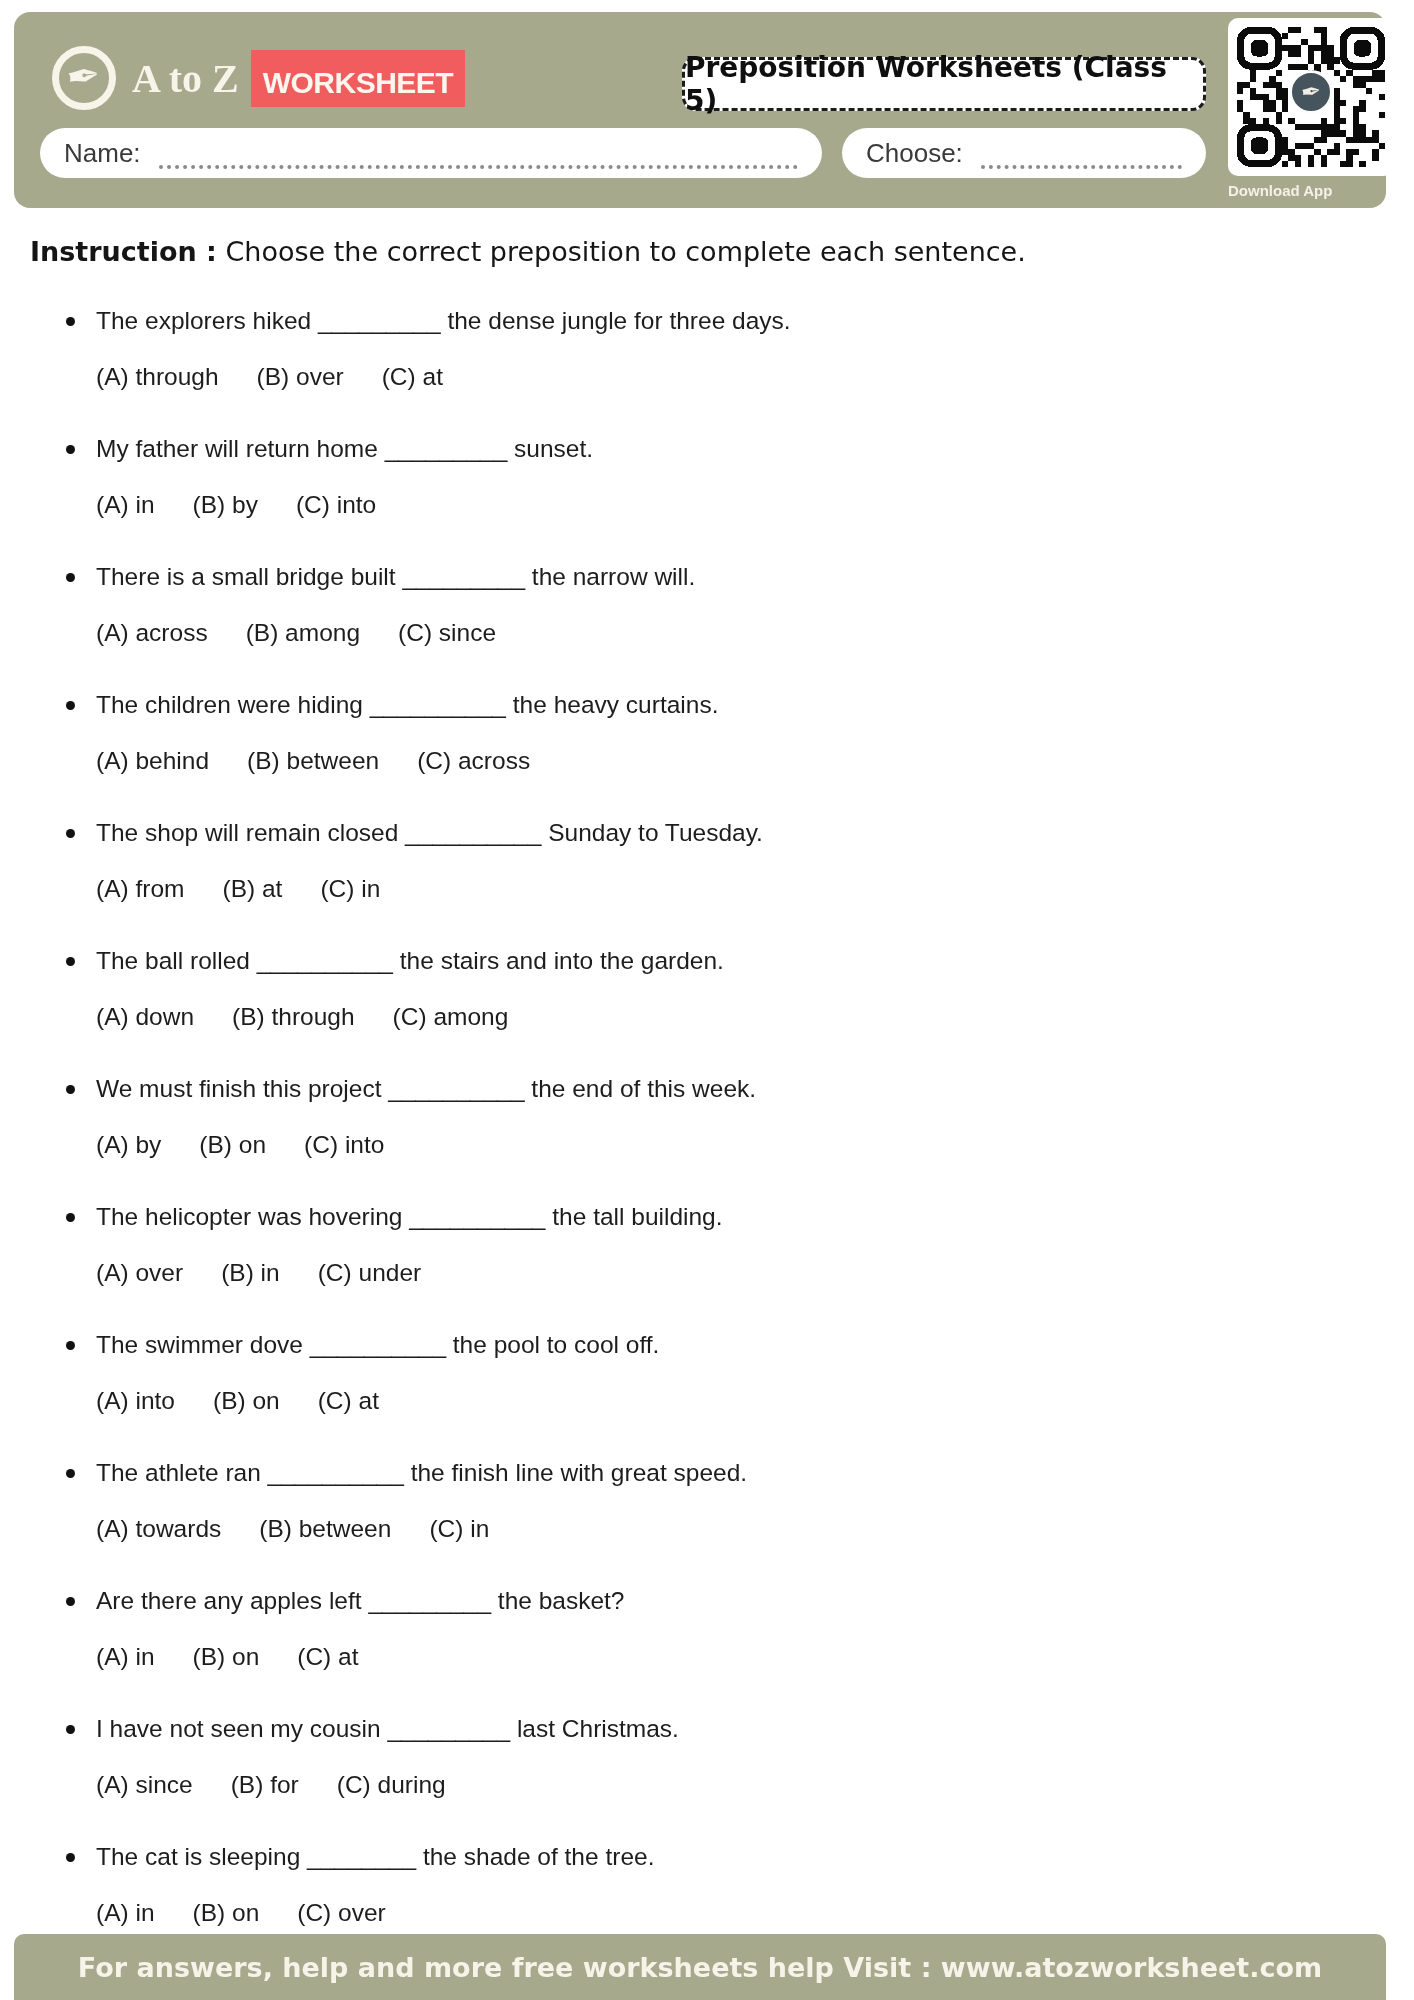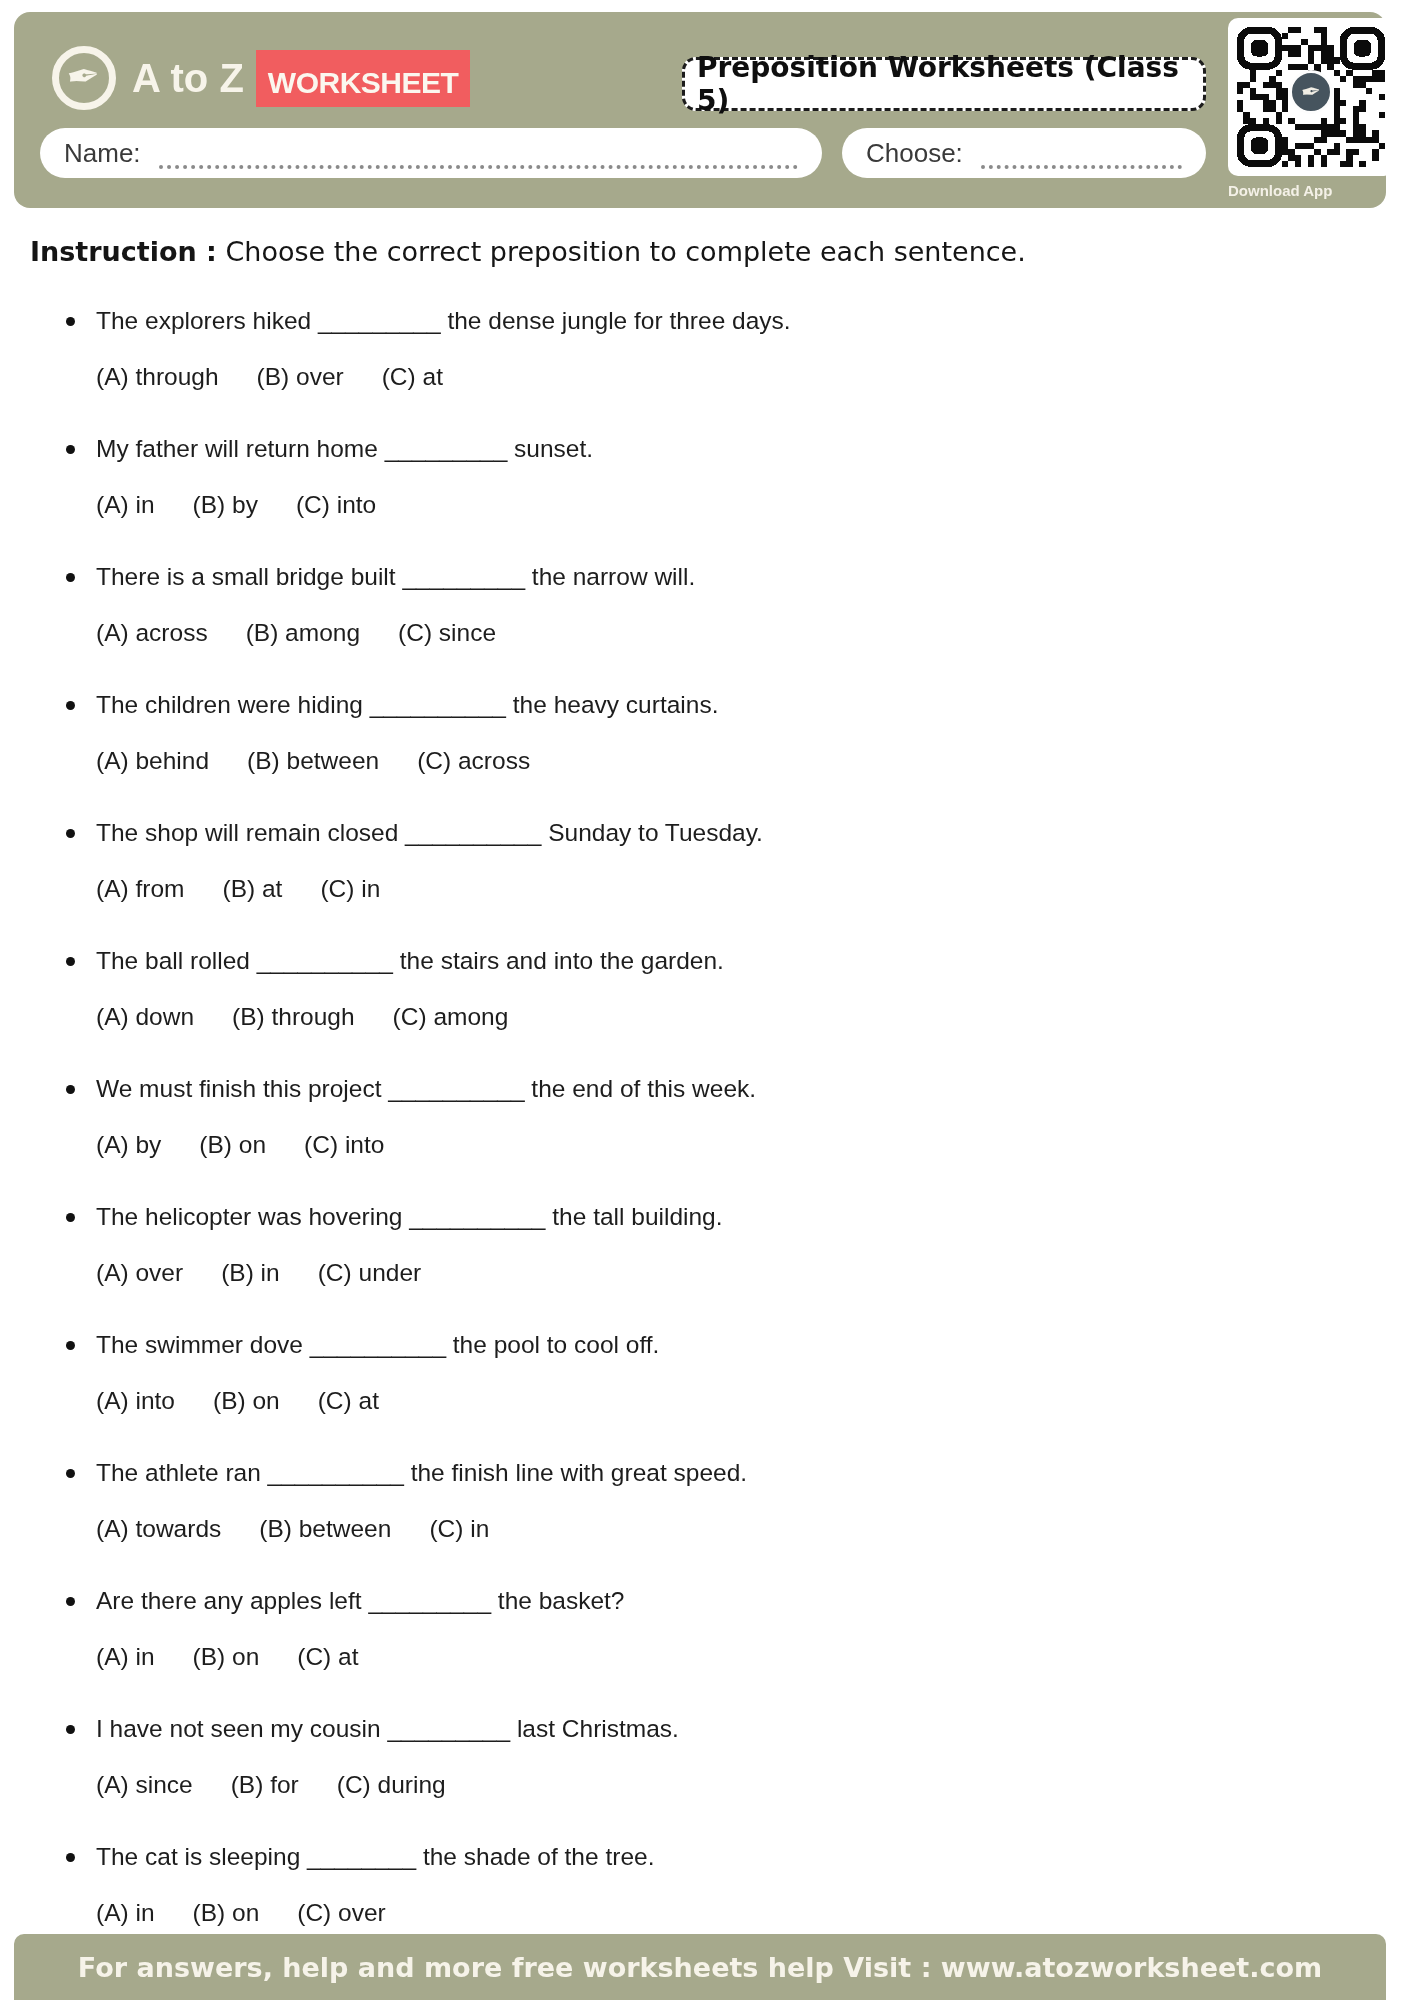--- a/index.html
+++ b/index.html
@@ -14,36 +14,35 @@
     background:#a6a98c; border-radius:16px;
   }
   .brand { position:absolute; left:38px; top:34px; display:flex; align-items:center; }
   .logo-ring {
     width:50px; height:50px; border:7px solid #f7f4ea; border-radius:50%;
     display:flex; align-items:center; justify-content:center; position:relative;
   }
   .logo-ring .pen { color:#f7f4ea; font-size:40px; line-height:1; transform:rotate(-8deg) translateY(-2px); }
   .brand-name {
     color:#f7f4ea; font-size:40px; font-weight:bold; margin-left:16px; letter-spacing:0px;
-    font-family:Liberation Sans, sans-serif;
+    font-family:Liberation Serif, serif;
   }
   .brand-badge {
     background:#f15d5f; color:#fbf7ef; font-size:30px; font-weight:bold;
     padding:16px 12px 7px; margin-left:12px; letter-spacing:-0.5px;
     font-family:"Liberation Sans",sans-serif;
   }
 
   .title-box {
     position:absolute; left:668px; top:45px; width:524px; height:54px;
     background:#ffffff; border:3px dashed #1c1c1c; border-radius:14px;
     display:flex; align-items:center; justify-content:center;
     font-size:28px; font-weight:600; color:#0f0f0f;
     font-family:"DejaVu Sans","Liberation Sans",sans-serif;
     box-sizing:border-box;
-    padding-left:12px;
   }
 
   .field {
     position:absolute; top:116px; height:50px; background:#ffffff; border-radius:25px;
     display:flex; align-items:center; padding:12px 24px; box-sizing:border-box;
   }
   .name-field { left:26px; width:782px; }
   .class-field { left:828px; width:364px; }
   .field-label { font-size:26px; color:#3a3a3a; white-space:nowrap; }
   .dotted-line { flex:1; margin-left:18px; border-bottom:4px dotted #8a8a8a; height:28px; }

